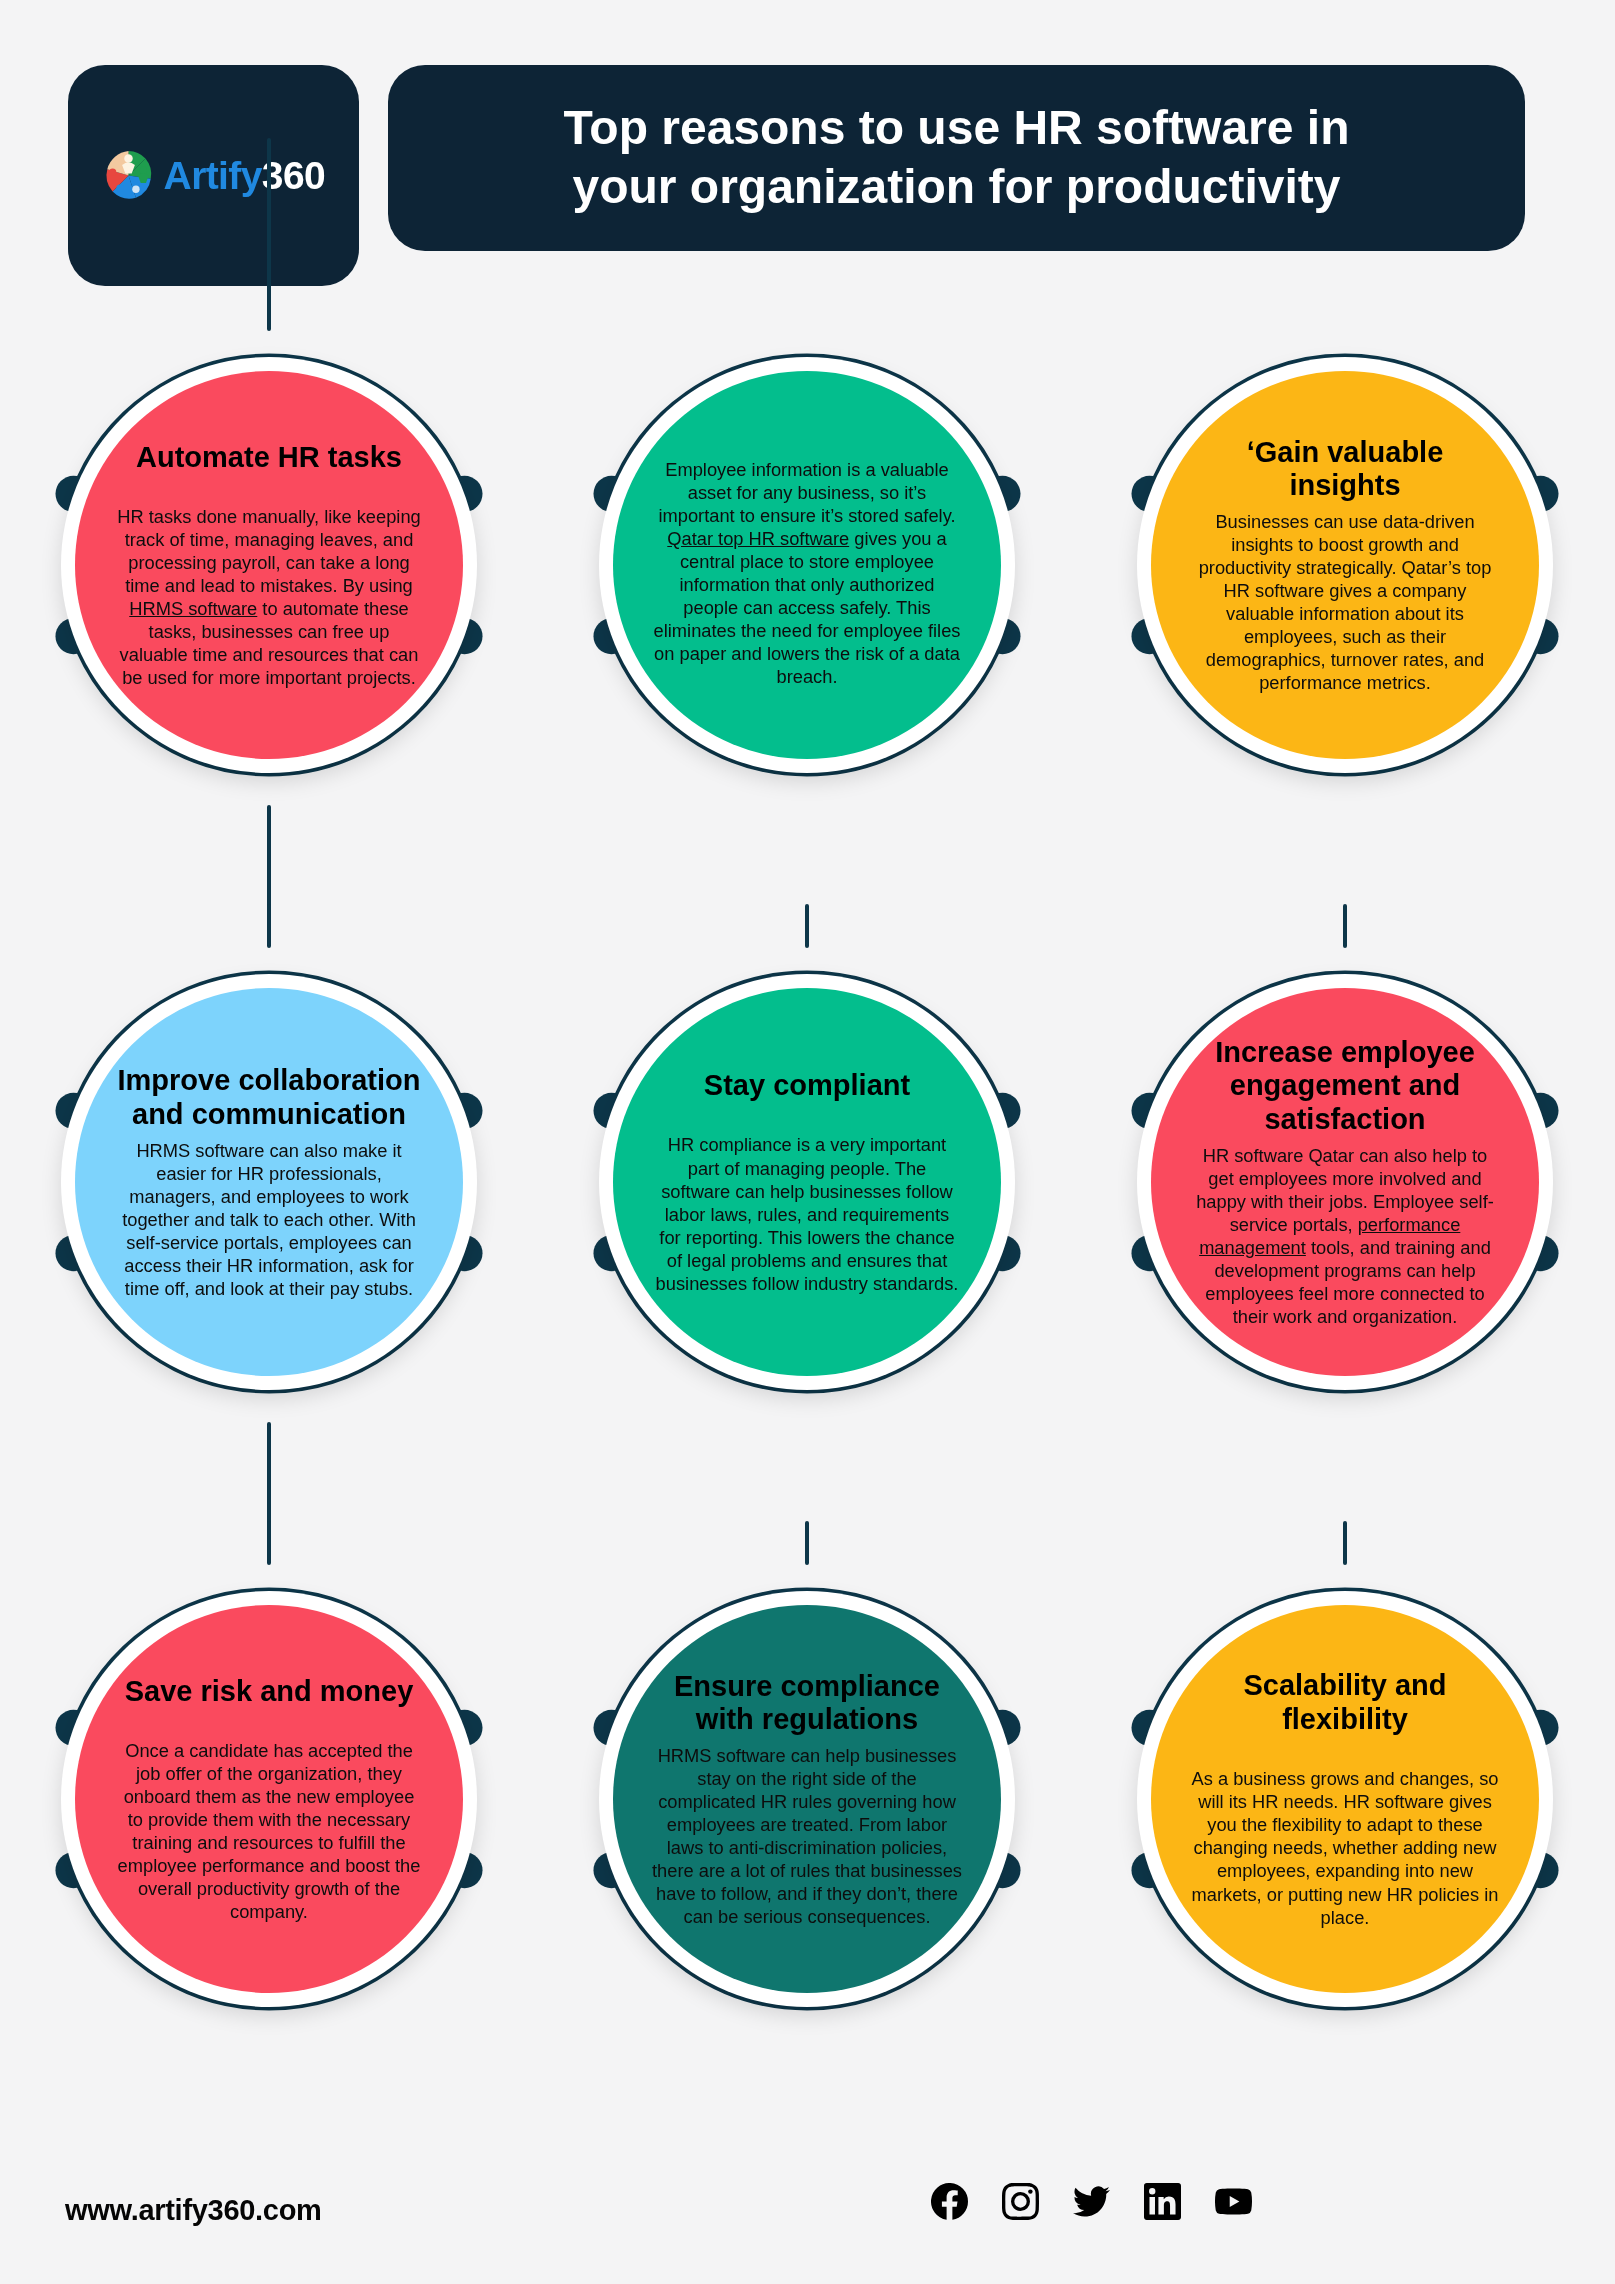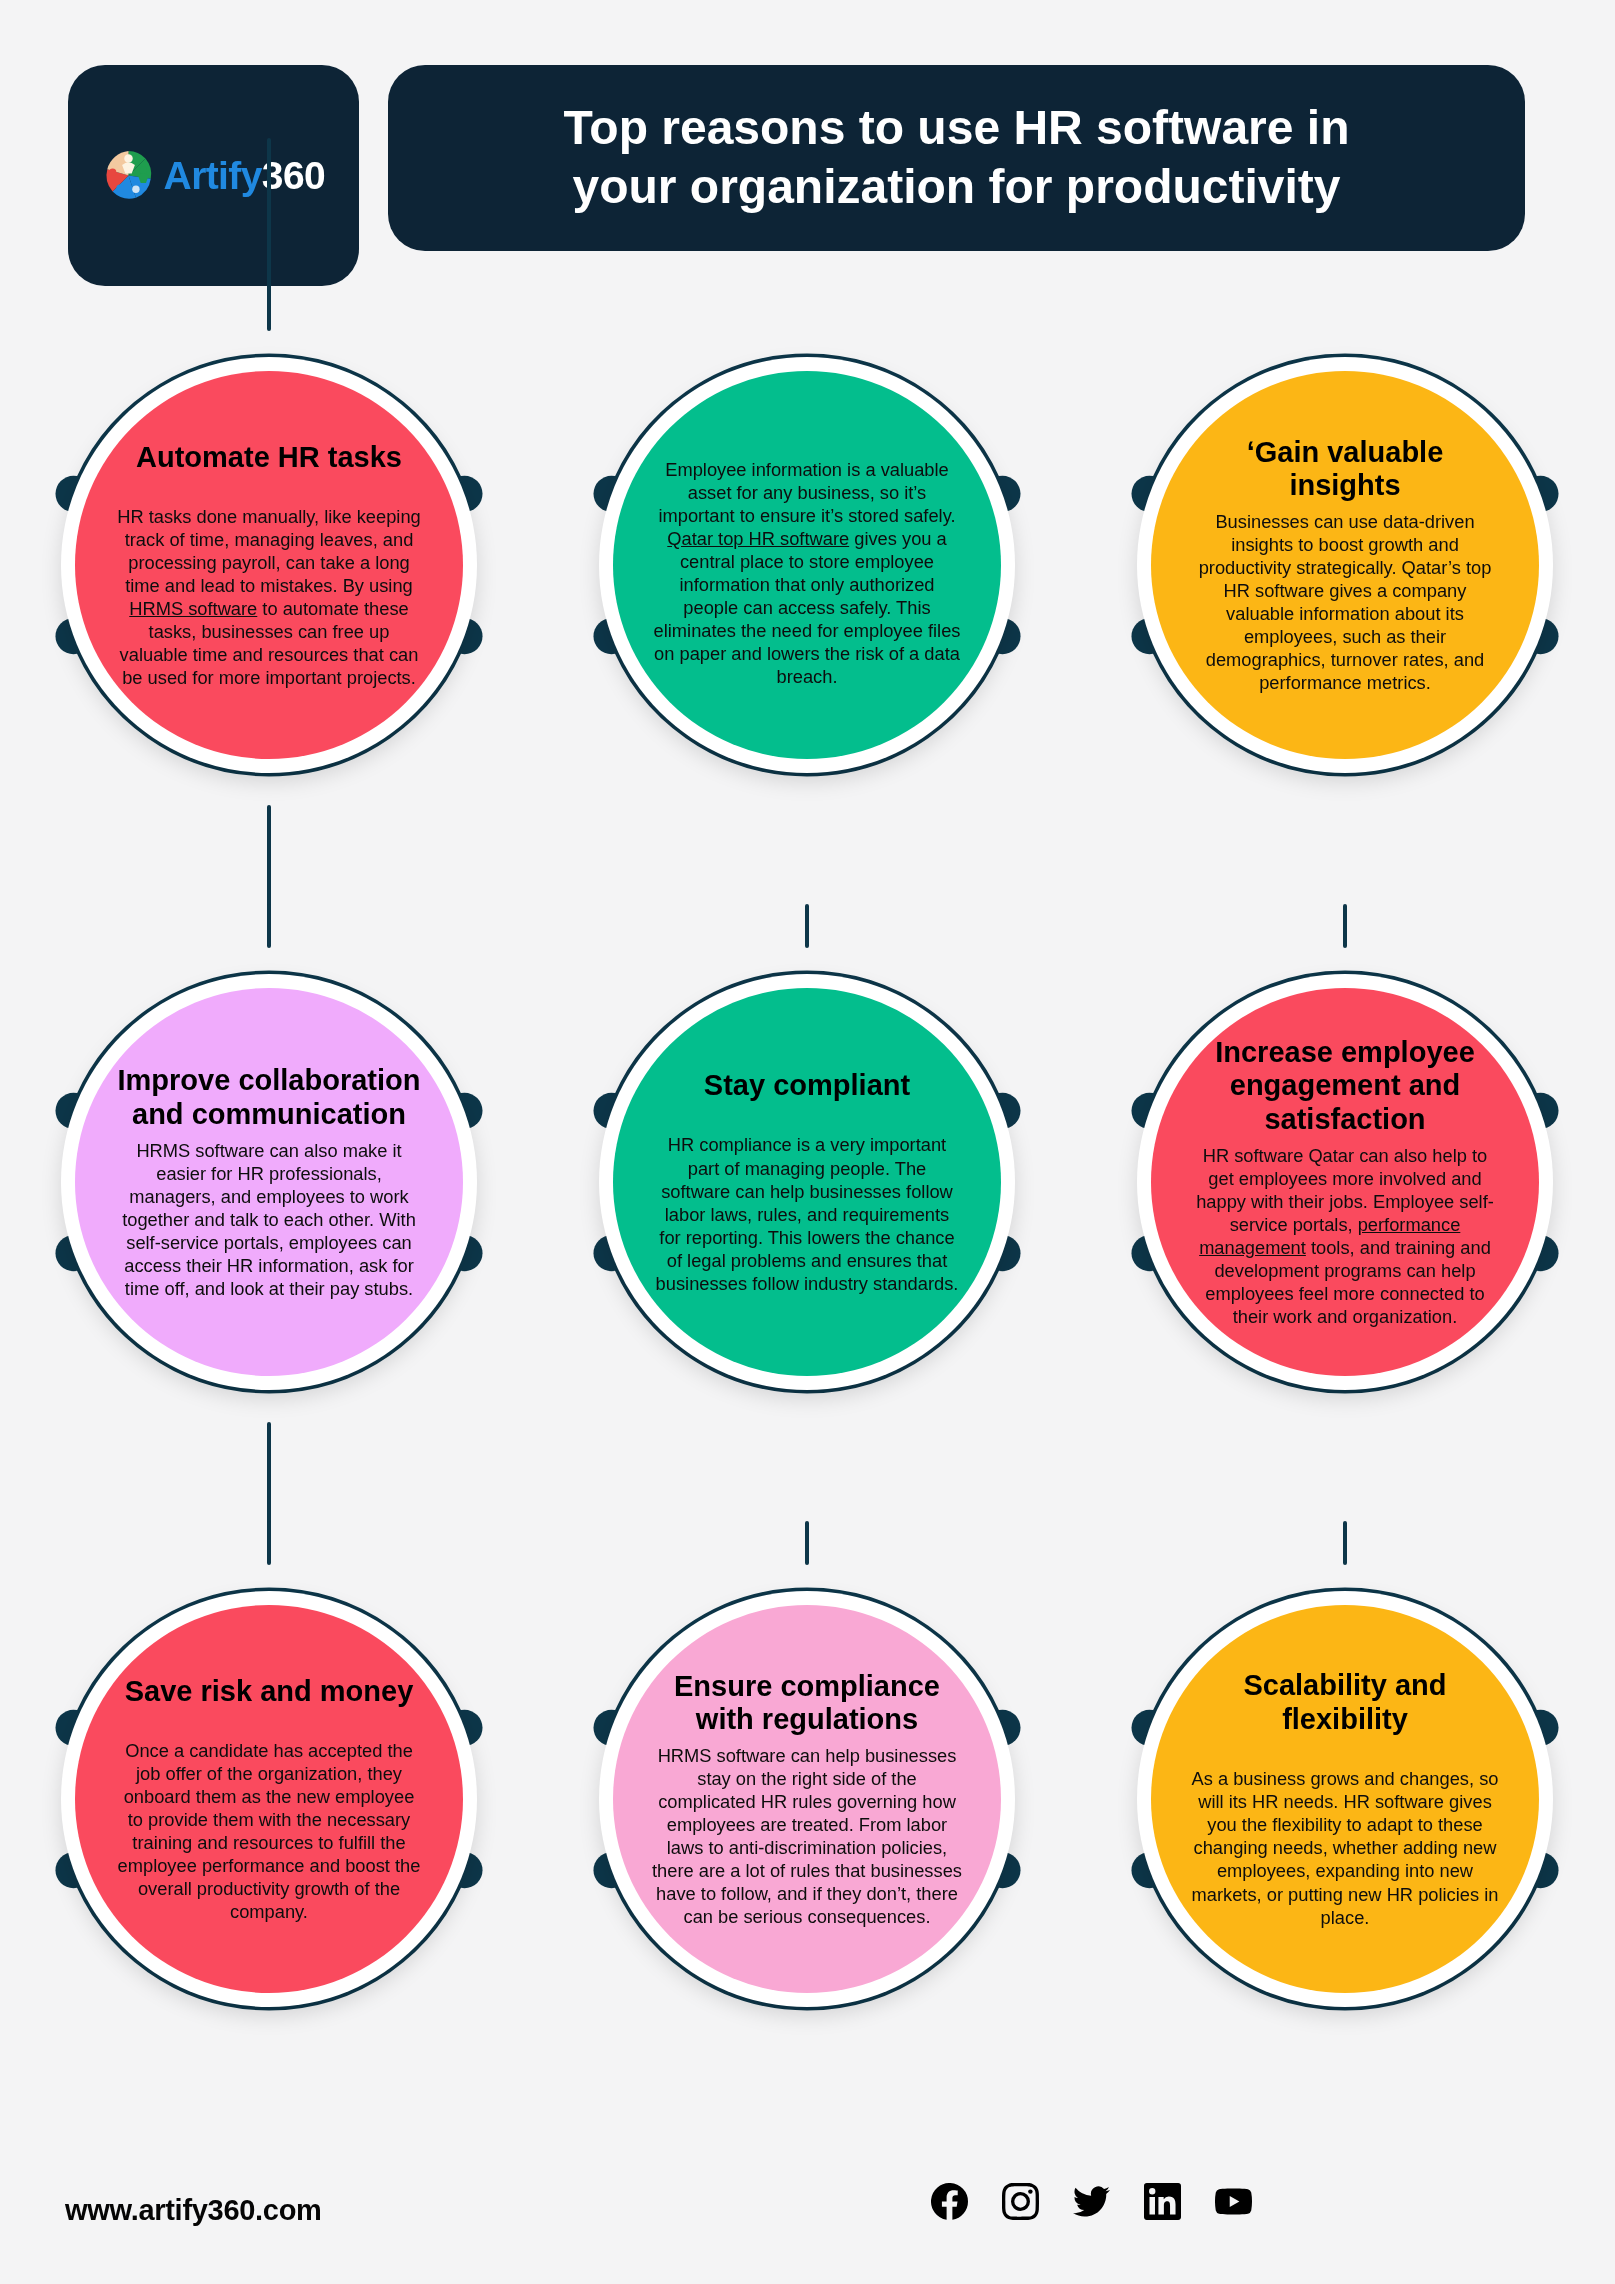--- a/index.html
+++ b/index.html
@@ -181,21 +181,21 @@
       <div class="node">
         <svg class="ring" viewBox="0 0 760 760">
           <path d="M 65.20297203672067 265.423251985901 A 335 335 0 0 1 694.7970279632793 265.423251985901" fill="none" stroke="#0d3649" stroke-width="11" stroke-linecap="round"></path>
           <path d="M 694.7970279632793 494.57674801409905 A 335 335 0 0 1 65.20297203672072 494.57674801409905" fill="none" stroke="#0d3649" stroke-width="11" stroke-linecap="round"></path>
           <circle cx="65.20297203672067" cy="265.423251985901" r="29" fill="#0d3649"></circle>
           <circle cx="694.7970279632793" cy="265.423251985901" r="29" fill="#0d3649"></circle>
           <circle cx="694.7970279632793" cy="494.57674801409905" r="29" fill="#0d3649"></circle>
           <circle cx="65.20297203672072" cy="494.57674801409905" r="29" fill="#0d3649"></circle>
         </svg>
         <div class="halo"></div>
-        <div class="disc" style="background: #f0abfc;">
+        <div class="disc" style="background: #7dd3fc;">
           <h2>Improve collaboration and communication</h2>
           <div class="gap-sm"></div>
           <p>HRMS software can also make it easier for HR professionals, managers, and employees to work together and talk to each other. With self-service portals, employees can access their HR information, ask for time off, and look at their pay stubs.</p>
         </div>
       </div>
     </div>
     <div class="cell" style="left: 538px; top: 617px;">
       <div class="stem" style="left: 267px; top: -5px; height: 44px;"></div>
       <div class="node">
         <svg class="ring" viewBox="0 0 760 760">
@@ -257,21 +257,21 @@
       <div class="node">
         <svg class="ring" viewBox="0 0 760 760">
           <path d="M 65.20297203672067 265.423251985901 A 335 335 0 0 1 694.7970279632793 265.423251985901" fill="none" stroke="#0d3649" stroke-width="11" stroke-linecap="round"></path>
           <path d="M 694.7970279632793 494.57674801409905 A 335 335 0 0 1 65.20297203672072 494.57674801409905" fill="none" stroke="#0d3649" stroke-width="11" stroke-linecap="round"></path>
           <circle cx="65.20297203672067" cy="265.423251985901" r="29" fill="#0d3649"></circle>
           <circle cx="694.7970279632793" cy="265.423251985901" r="29" fill="#0d3649"></circle>
           <circle cx="694.7970279632793" cy="494.57674801409905" r="29" fill="#0d3649"></circle>
           <circle cx="65.20297203672072" cy="494.57674801409905" r="29" fill="#0d3649"></circle>
         </svg>
         <div class="halo"></div>
-        <div class="disc" style="background: #f9a8d4;">
+        <div class="disc" style="background: #0f766e;">
           <h2>Ensure compliance with regulations</h2>
           <div class="gap-sm"></div>
           <p>HRMS software can help businesses stay on the right side of the complicated HR rules governing how employees are treated. From labor laws to anti-discrimination policies, there are a lot of rules that businesses have to follow, and if they don’t, there can be serious consequences.</p>
         </div>
       </div>
     </div>
     <div class="cell" style="left: 1076px; top: 1234px;">
       <div class="stem" style="left: 267px; top: -5px; height: 44px;"></div>
       <div class="node">
         <svg class="ring" viewBox="0 0 760 760">

